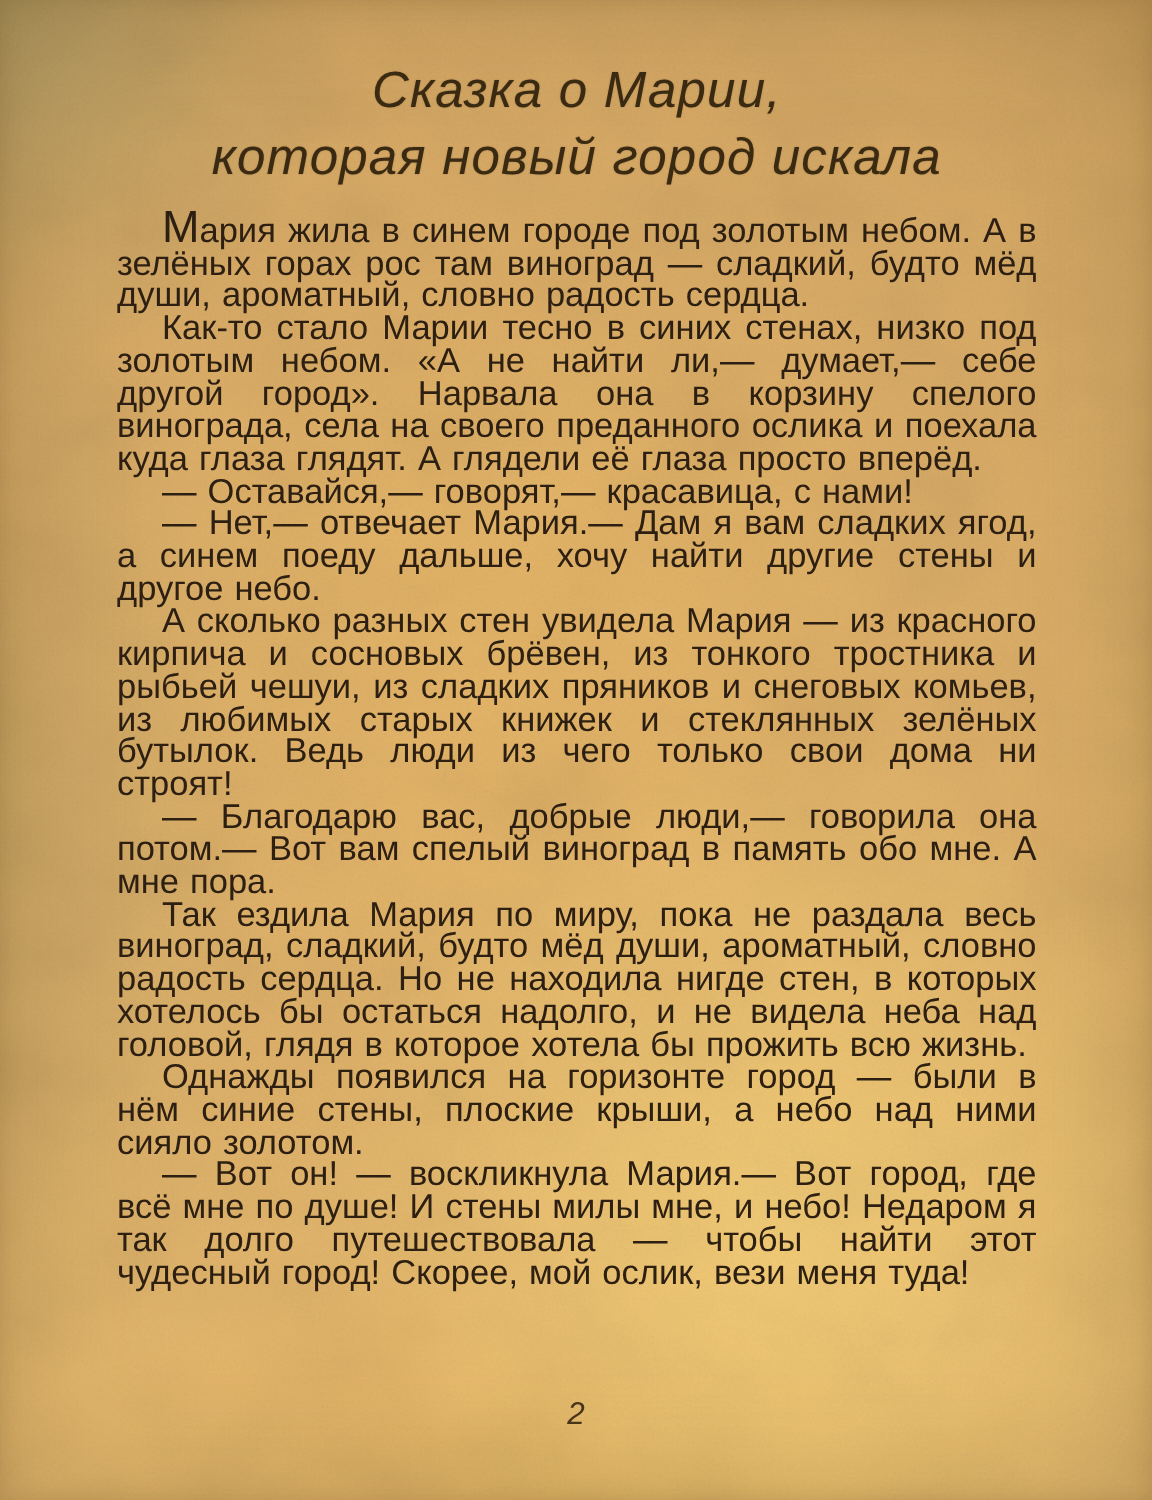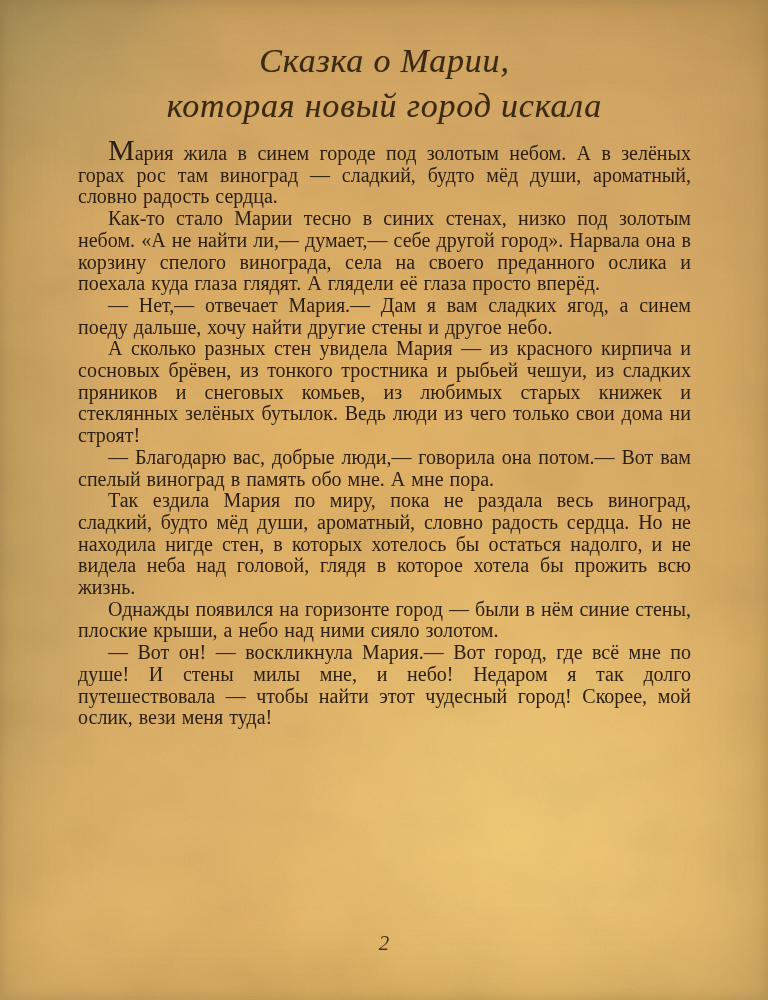--- a/index.html
+++ b/index.html
@@ -15,21 +15,21 @@
     background-color: #dcae68;
     background-image:
       radial-gradient(ellipse 55% 45% at 68% 82%, rgba(248,210,122,0.85), rgba(248,210,122,0) 72%),
       radial-gradient(ellipse 50% 40% at 45% 42%, rgba(240,190,105,0.55), rgba(240,190,105,0) 75%),
       radial-gradient(ellipse 42% 34% at 0% 0%, rgba(150,142,94,0.60), rgba(150,142,94,0) 72%),
       radial-gradient(ellipse 35% 55% at 0% 55%, rgba(172,152,96,0.35), rgba(172,152,96,0) 70%),
       radial-gradient(ellipse 45% 30% at 100% 0%, rgba(196,152,86,0.38), rgba(196,152,86,0) 70%),
       radial-gradient(ellipse 60% 25% at 50% 100%, rgba(234,182,96,0.45), rgba(234,182,96,0) 75%),
       linear-gradient(180deg, #d8aa66 0%, #e0b26a 55%, #e6b96e 100%);
     box-shadow: inset 0 0 90px rgba(112,88,42,0.30), inset 0 0 14px rgba(112,88,42,0.22);
-    font-family: Liberation Serif, serif;
+    font-family: Liberation Sans, sans-serif;
   }
   .paper-texture {
     position: absolute;
     inset: 0;
     width: 768px;
     height: 1000px;
     mix-blend-mode: multiply;
     pointer-events: none;
   }
   .content {
@@ -48,21 +48,21 @@
     line-height: 45px;
     letter-spacing: 0.8px;
     color: #3b2a12;
     text-shadow: 0 0 1px rgba(59,42,18,0.35);
   }
   .title .tline { display: block; }
   .body p {
     margin: 0;
     text-align: justify;
     text-indent: 30px;
-    font-size: 20px;
+    font-size: 23px;
     line-height: 21.7px;
     color: #2d2012;
     word-spacing: 1px;
   }
   .body p.first-para::first-letter {
     font-size: 30px;
     line-height: 10px;
   }
   .pagenum {
     position: absolute;
@@ -98,20 +98,21 @@
 
   <div class="content">
     <h1 class="title">
       <span class="tline">Сказка о Марии,</span>
       <span class="tline">которая новый город искала</span>
     </h1>
 
     <div class="body">
       <p class="para first-para">Мария жила в синем городе под золотым небом. А в зелёных горах рос там виноград — сладкий, будто мёд души, ароматный, словно радость сердца.</p>
       <p class="para">Как-то стало Марии тесно в синих стенах, низко под золотым небом. «А не найти ли,— думает,— себе другой город». Нарвала она в корзину спелого винограда, села на своего преданного ослика и поехала куда глаза глядят. А глядели её глаза просто вперёд.</p>
+      <p class="para">— Оставайся,— говорят,— красавица, с нами!</p>
       <p class="para">— Нет,— отвечает Мария.— Дам я вам сладких ягод, а синем поеду даль­ше, хочу найти другие стены и другое небо.</p>
       <p class="para">А сколько разных стен увидела Мария — из красного кирпича и сосновых брёвен, из тонкого тростника и рыбьей чешуи, из сладких пряников и сне­говых комьев, из любимых старых книжек и стеклянных зелёных бутылок. Ведь люди из чего только свои дома ни строят!</p>
       <p class="para">— Благодарю вас, добрые люди,— говорила она потом.— Вот вам спелый виноград в память обо мне. А мне пора.</p>
       <p class="para">Так ездила Мария по миру, пока не раздала весь виноград, сладкий, будто мёд души, ароматный, словно радость сердца. Но не находила нигде стен, в которых хотелось бы остаться надолго, и не видела неба над головой, глядя в которое хотела бы прожить всю жизнь.</p>
       <p class="para">Однажды появился на горизонте город — были в нём синие стены, плоские крыши, а небо над ними сияло золотом.</p>
       <p class="para">— Вот он! — воскликнула Мария.— Вот город, где всё мне по душе! И стены милы мне, и небо! Недаром я так долго путешествовала — чтобы найти этот чудесный город! Скорее, мой ослик, вези меня туда!</p>
     </div>
   </div>
 
   <div class="pagenum">2</div>

